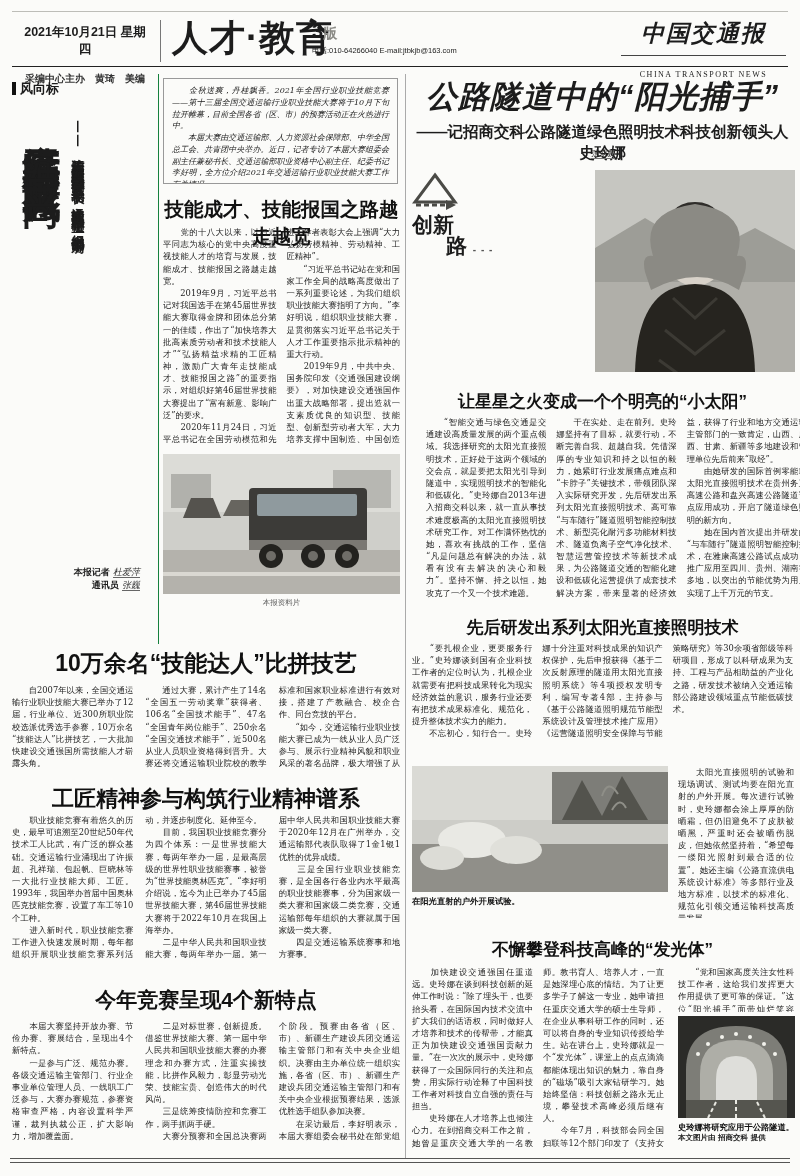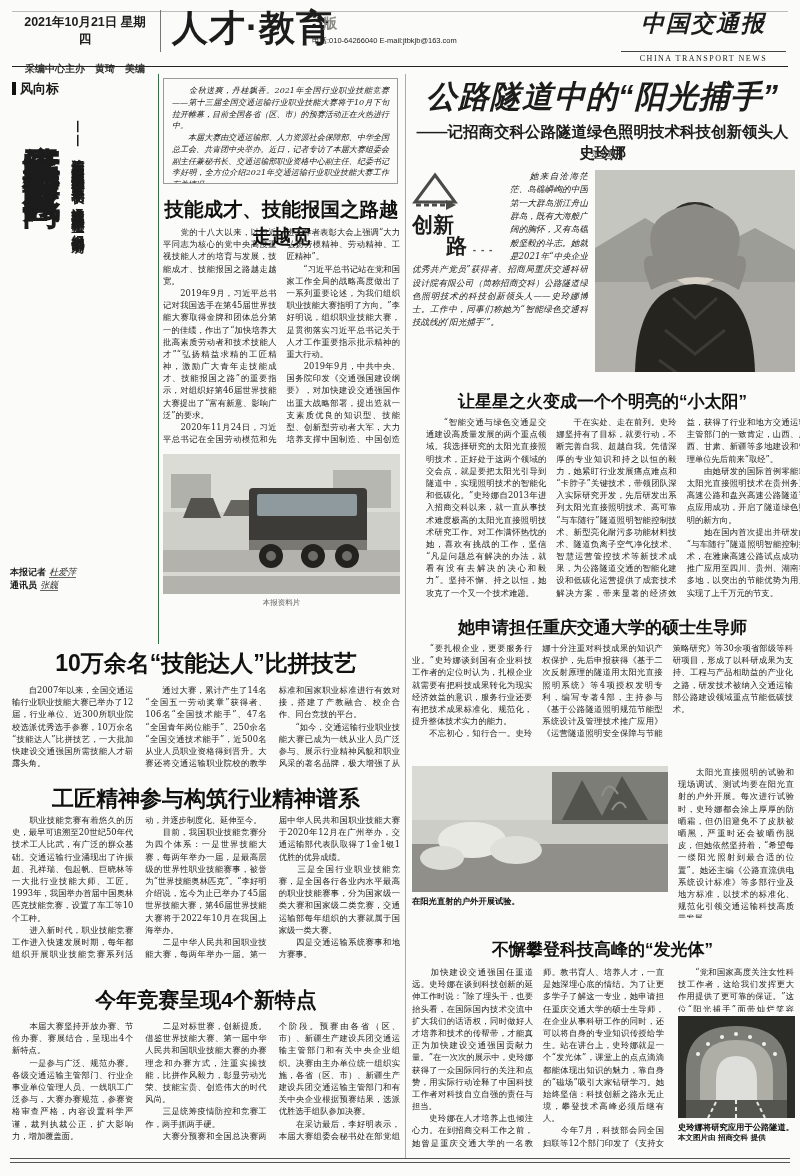--- a/index.html
+++ b/index.html
@@ -1,53 +1,53 @@
 <!DOCTYPE html>
 <html lang="zh"><head>
 <meta charset="utf-8">
 <style>
   html,body{margin:0;padding:0;background:#e8e8e4;}
   .page{position:relative;width:800px;height:1176px;background:#fbfbf9;color:#1c1c1c;
         margin:0 auto;overflow:hidden;font-family:"DejaVu Serif","Liberation Serif",serif;}
   .hairline-top{position:absolute;left:12px;right:12px;top:11px;border-top:1px solid #bdbdb8;}
   
-  .mast{position:absolute;left:12px;right:12px;top:8px;height:46px;}
+  .mast{position:absolute;left:12px;right:12px;top:18px;height:46px;}
   .mast-date{position:absolute;left:8px;top:6px;width:130px;text-align:center;}
   .mast-date .d{font-family:"Liberation Sans",sans-serif;font-weight:bold;font-size:12.5px;}
   .mast-date .dept{font-size:10px;color:#333;margin-top:14px;font-weight:bold;}
   .mast-vdiv{position:absolute;left:148px;top:2px;height:42px;border-left:1px solid #777;}
   .mast-title{position:absolute;left:160px;top:-4px;font-family:"Liberation Sans",sans-serif;
               font-weight:900;font-size:36px;letter-spacing:1px;}
   .mast-page{position:absolute;left:300px;top:2px;font-family:"Liberation Sans",sans-serif;}
   .mast-page .num{font-weight:900;font-size:20px;}
   .mast-page .lab{font-size:14px;color:#8a8a85;font-weight:bold;}
   .mast-contact{position:absolute;left:300px;top:28px;font-size:7.5px;color:#222;
                 font-family:"Liberation Sans",sans-serif;}
   .mast-brand{position:absolute;right:2px;top:0;width:165px;text-align:center;}
   .mast-brand .cn{font-size:23px;font-weight:bold;font-style:italic;letter-spacing:2px;}
-  .mast-brand .en{font-size:8px;letter-spacing:1.5px;border-top:1px solid #444;margin-top:12px;
-                  padding-top:2px;font-family:"Liberation Serif",serif;}
+  .mast-brand .en{font-size:8px;letter-spacing:1.5px;border-top:1px solid #444;margin-top:6px;
+                  padding-top:14px;font-family:"Liberation Serif",serif;}
   .mast-rule{position:absolute;left:12px;right:12px;top:66px;border-top:1.5px solid #222;}
   
   .flow{white-space:pre-line;text-align:justify;font-size:8.3px;line-height:1.47;color:#222;}
   .sec-title{font-family:"Liberation Sans",sans-serif;font-weight:900;text-align:center;color:#111;}
   .caption{font-family:"Liberation Sans",sans-serif;font-weight:bold;font-size:8.3px;color:#111;}
   .credit{font-size:7.5px;color:#555;text-align:center;}
   
   .leftcol{position:absolute;left:10px;top:74px;width:148px;height:570px;border-right:1px solid #15803d;}
   .tag{position:absolute;left:2px;top:6px;font-family:"Liberation Sans",sans-serif;
        font-weight:900;font-size:13px;}
   .tag::before{content:"";display:inline-block;width:4px;height:13px;background:#111;
                margin-right:4px;vertical-align:-2px;}
   .vrow{position:absolute;left:6px;top:40px;display:flex;}
   .vtitle{writing-mode:vertical-rl;height:522px;font-family:"Liberation Sans",sans-serif;
           font-weight:900;font-size:38px;letter-spacing:3px;line-height:1.3;}
   .vsub{writing-mode:vertical-rl;height:470px;margin-top:6px;margin-left:2px;
         font-weight:bold;font-size:13px;letter-spacing:1px;line-height:1.55;}
-  .byline-left{position:absolute;left:0;bottom:52px;width:130px;text-align:left;
+  .byline-left{position:absolute;left:0;bottom:52px;width:130px;text-align:right;
                font-size:9px;font-weight:bold;}
   .byline-left .nm{font-weight:normal;color:#333;border-bottom:1px solid #666;font-style:italic;}
   
   .midcol{position:absolute;left:163px;top:74px;width:237px;}
   .intro-box{position:absolute;left:0;top:4px;width:235px;height:106px;border:1px solid #999;
              padding:6px 8px;box-sizing:border-box;overflow:hidden;}
   .intro-box .flow{font-style:italic;font-size:8px;}
   .s1-title{position:absolute;left:0;top:122px;width:237px;font-size:19.5px;}
   .s1-body{position:absolute;left:0;top:152px;width:237px;height:224px;overflow:hidden;
            column-count:2;column-gap:10px;}
@@ -216,21 +216,20 @@
           <polygon points="23,3 43,30 3,30" fill="none" stroke="#4a4a46" stroke-width="3"></polygon>
           <path d="M4 33 H34" stroke="#4a4a46" stroke-width="3" stroke-dasharray="5 3" fill="none"></path>
           <polygon points="34,28 44,33 34,38" fill="#4a4a46"></polygon>
         </svg>
         <div class="innov-label">
           <span>创新</span>
           <span class="l2"><span>路</span>
           <span class="innov-dash">- - -</span></span>
         </div>
       </div>
-      <div class="innov-text">　　她来自沧海茫茫、岛礁嶙峋的中国第一大群岛浙江舟山群岛，既有大海般广阔的胸怀，又有岛礁般坚毅的斗志。她就是2021年“中央企业优秀共产党员”获得者、招商局重庆交通科研设计院有限公司（简称招商交科）公路隧道绿色照明技术的科技创新领头人——史玲娜博士。工作中，同事们称她为“智能绿色交通科技战线的‘阳光捕手’”。</div>
     </div>
 
     <div class="photo-portrait">
       <svg width="200" height="202" viewBox="0 0 200 202">
         <rect width="200" height="202" fill="#c6c6c1"></rect>
         <polygon points="0,78 50,48 110,84 160,58 200,80 200,120 0,120" fill="#9d9d97"></polygon>
         <rect y="112" width="200" height="90" fill="#b0afa9"></rect>
         <path d="M100 52 a30 32 0 1 0 0.1 0" fill="#d8d2c9"></path>
         <path d="M70 70 q0 -38 30 -38 q30 0 30 38 q-8 -20 -30 -20 q-22 0 -30 20" fill="#2f2d2a"></path>
         <path d="M58 86 q-14 -44 42 -52 q56 8 42 52 q12 -2 8 16 l-6 18 q-40 -26 -88 0 l-6 -18 q-4 -18 8 -16" fill="#8b8a84"></path>
@@ -238,21 +237,21 @@
         <path d="M78 128 l22 20 22 -20 M70 160 l30 24 30 -24 M64 190 l36 26" stroke="#3c3a34" stroke-width="3" fill="none"></path>
       </svg>
     </div>
 
     <div class="sec-title r1-title">让星星之火变成一个个明亮的“小太阳”</div>
     <div class="flow r1-body">　　“智能交通与绿色交通是交通建设高质量发展的两个重点领域。我选择研究的太阳光直接照明技术，正好处于这两个领域的交会点，就是要把太阳光引导到隧道中，实现照明技术的智能化和低碳化。”史玲娜自2013年进入招商交科以来，就一直从事技术难度极高的太阳光直接照明技术研究工作。对工作满怀热忱的她，喜欢有挑战的工作，坚信“凡是问题总有解决的办法，就看有没有去解决的决心和毅力”。坚持不懈、持之以恒，她攻克了一个又一个技术难题。
 　　干在实处、走在前列。史玲娜坚持有了目标，就要行动，不断完善自我、超越自我。凭借深厚的专业知识和持之以恒的毅力，她紧盯行业发展痛点难点和“卡脖子”关键技术，带领团队深入实际研究开发，先后研发出系列太阳光直接照明技术、高可靠“与车随行”隧道照明智能控制技术、新型亮化耐污多功能材料技术、隧道负离子空气净化技术、智慧运营管控技术等新技术成果，为公路隧道交通的智能化建设和低碳化运营提供了成套技术解决方案，带来显著的经济效益，获得了行业和地方交通运输主管部门的一致肯定，山西、广西、甘肃、新疆等多地建设和管理单位先后前来“取经”。
 　　由她研发的国际首例零能耗太阳光直接照明技术在贵州务正高速公路和盘兴高速公路隧道试点应用成功，开启了隧道绿色照明的新方向。
 　　她在国内首次提出并研发的“与车随行”隧道照明智能控制技术，在雅康高速公路试点成功，推广应用至四川、贵州、湖南等多地，以突出的节能优势为用户实现了上千万元的节支。</div>
 
-    <div class="sec-title r2-title">她申请担任重庆交通大学的硕士生导师</div>
+    <div class="sec-title r2-title">先后研发出系列太阳光直接照明技术</div>
     <div class="flow r2-body">　　“要扎根企业，更要服务行业。”史玲娜谈到国有企业科技工作者的定位时认为，扎根企业就需要有把科技成果转化为现实经济效益的意识，服务行业还要有把技术成果标准化、规范化，提升整体技术实力的能力。
 　　不忘初心，知行合一。史玲娜十分注重对科技成果的知识产权保护，先后申报获得《基于二次反射原理的隧道用太阳光直接照明系统》等4项授权发明专利，编写专著4部，主持参与《基于公路隧道照明规范节能型系统设计及管理技术推广应用》《运营隧道照明安全保障与节能策略研究》等30余项省部级等科研项目，形成了以科研成果为支持、工程与产品相助益的产业化之路，研发技术被纳入交通运输部公路建设领域重点节能低碳技术。</div>
 
     <div class="photo-sun">
       <svg width="256" height="126" viewBox="0 0 256 126">
         <rect width="256" height="126" fill="#cdcdc8"></rect>
         <rect y="0" width="256" height="54" fill="#dadad5"></rect>
         <polygon points="150,54 170,14 190,50 210,10 236,54" fill="#4e4e48"></polygon>
         <rect x="140" y="6" width="116" height="52" fill="#565650" opacity="0.7"></rect>
         <rect y="78" width="256" height="48" fill="#908f89"></rect>

